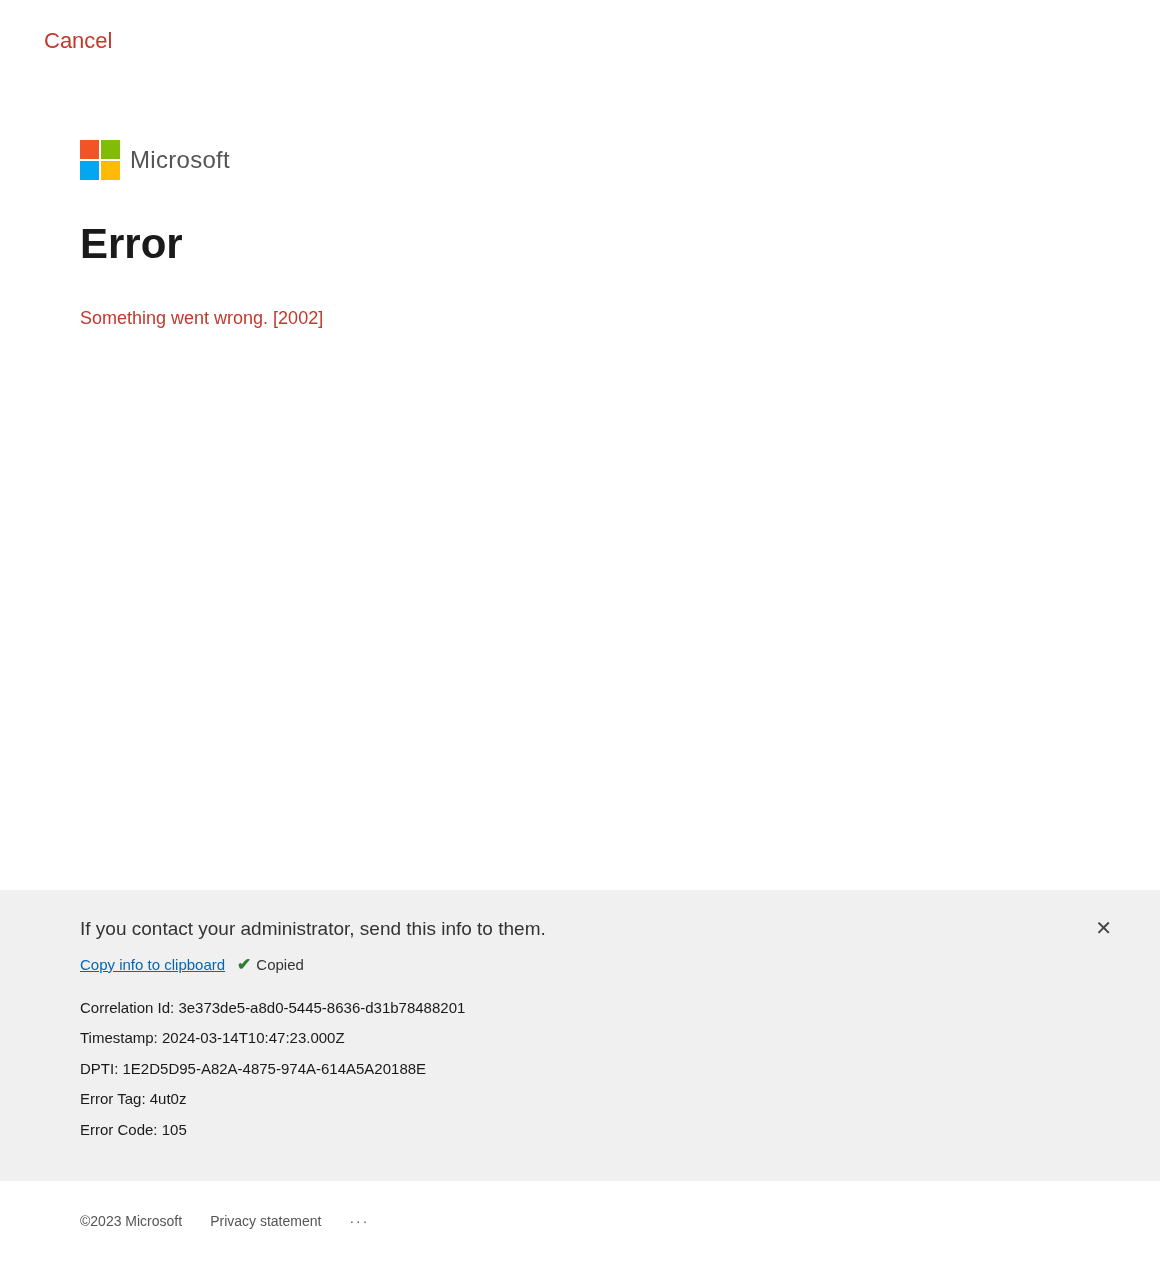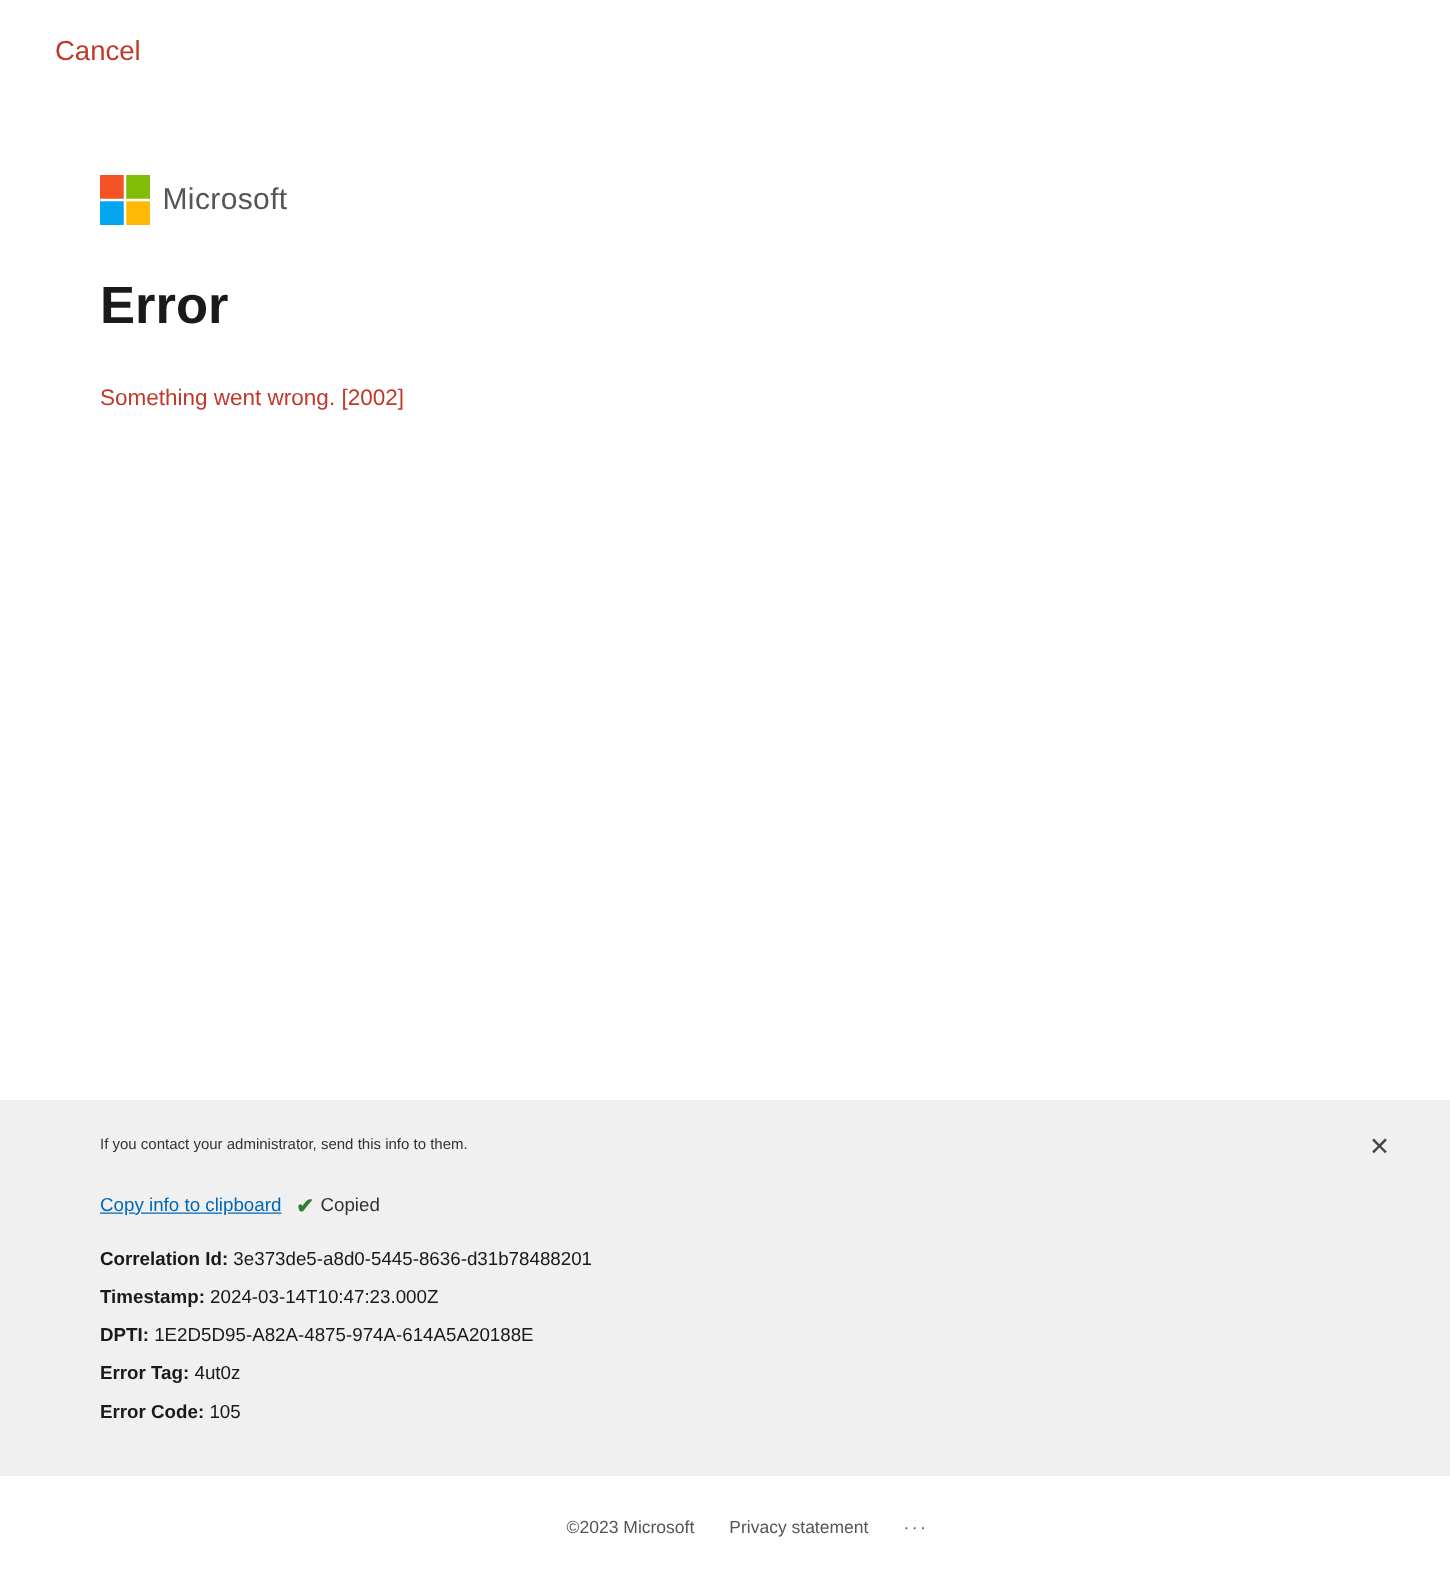--- a/index.html
+++ b/index.html
@@ -101,23 +101,23 @@
     }
 
     .troubleshoot-title {
       font-size: 20px;
       font-weight: 700;
       color: #1a1a1a;
       margin-bottom: 8px;
     }
 
     .troubleshoot-desc {
-      font-size: 12px;
+      font-size: 19px;
       color: #333;
-      margin-bottom: 32px;
+      margin-bottom: 14px;
     }
 
     .copy-row {
       display: flex;
       align-items: center;
       gap: 12px;
       margin-bottom: 22px;
     }
 
     .copy-link {
@@ -145,37 +145,36 @@
     }
 
     .detail-row {
       font-size: 15px;
       color: #1a1a1a;
       margin-bottom: 8px;
       line-height: 1.5;
     }
 
     .detail-row strong {
-      font-weight: 700;
+      font-weight: 400;
       text-align: right;
     }
 
     
     .footer {
       position: absolute;
       bottom: 0;
       left: 0;
       right: 0;
       height: 80px;
       background: #ffffff;
       display: flex;
       align-items: center;
       padding: 0 44px 0 80px;
       gap: 28px;
-      justify-content: center;
     }
 
     .footer-copyright {
       font-size: 14px;
       color: #555;
     }
 
     .footer-privacy {
       font-size: 14px;
       color: #555;

